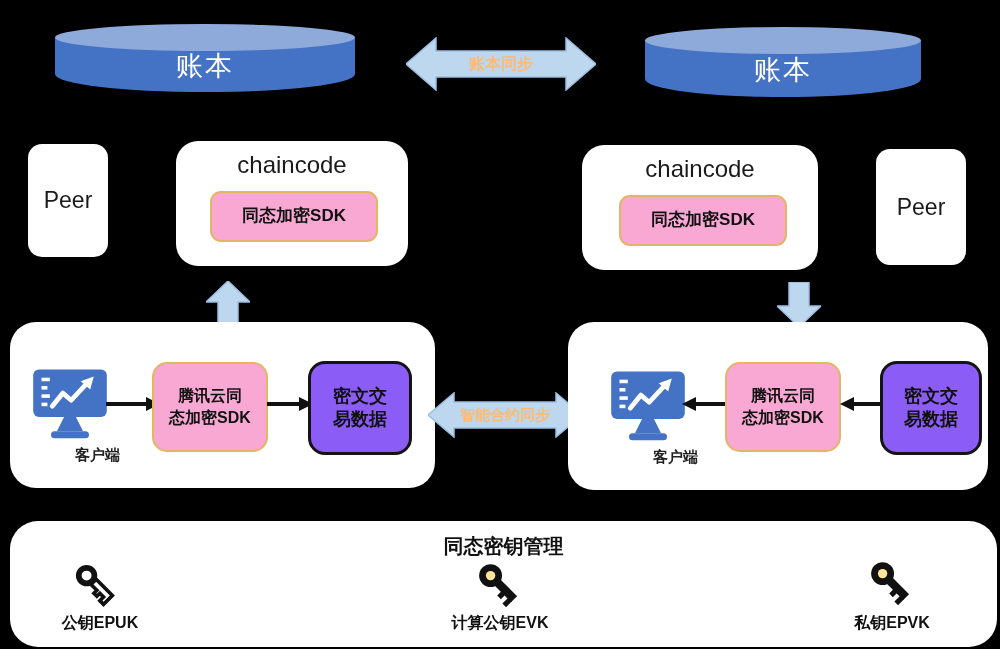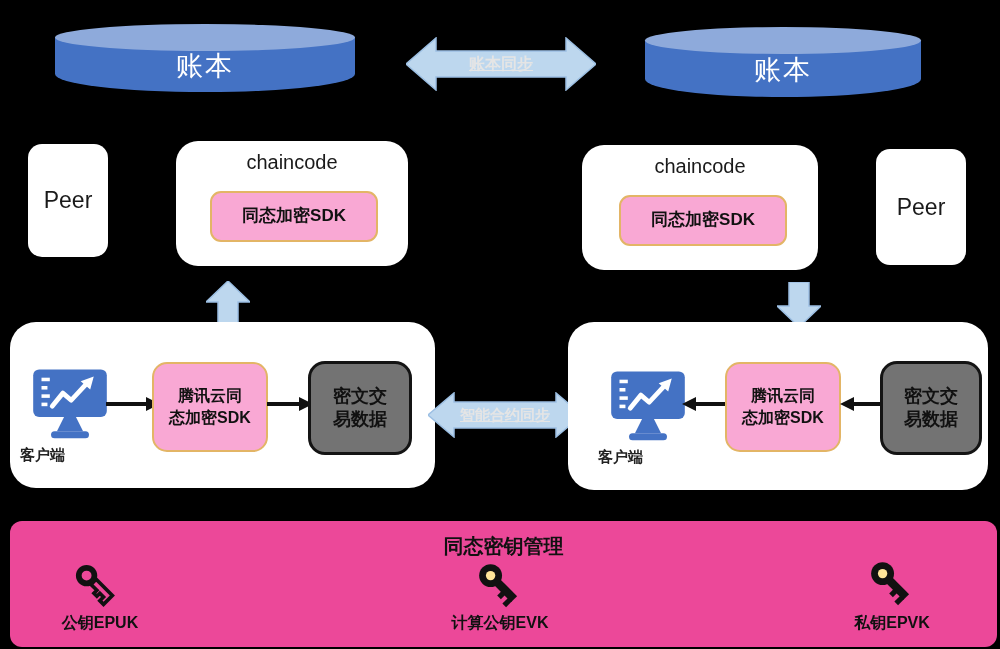--- a/index.html
+++ b/index.html
@@ -14,43 +14,43 @@
   .cyl-body{position:absolute;left:0;right:0;top:13px;bottom:0;background:#4472C4;
     border-radius:0 0 50% 50% / 0 0 18px 18px;}
   .cyl-top{position:absolute;left:0;right:0;top:0;height:27px;background:#8EAADB;border-radius:50%;}
   .cyl-label{position:absolute;left:0;right:0;top:16px;bottom:0;display:flex;align-items:center;
     justify-content:center;color:#fff;font-size:27px;letter-spacing:2px;}
 
   
   .sync-wrap{position:absolute;}
   .sync-wrap svg{position:absolute;left:0;top:0;}
   .sync-label{position:absolute;left:0;right:0;top:0;bottom:0;display:flex;align-items:center;
-    justify-content:center;color:#e5e5e5;font-weight:600;text-decoration:underline;}
+    justify-content:center;color:#fdba74;font-weight:600;}
 
   
   .panel{position:absolute;background:#fff;border-radius:14px;}
   .panel-big{border-radius:26px;}
   .peer-label{position:absolute;left:0;right:0;top:0;bottom:0;display:flex;align-items:center;
     justify-content:center;color:#1a1a1a;font-size:23px;}
-  .cc-title{position:absolute;left:0;right:0;top:10px;text-align:center;color:#1a1a1a;font-size:20px;}
+  .cc-title{position:absolute;left:0;right:0;top:10px;text-align:center;color:#1a1a1a;font-size:24px;}
 
   
   .sdk-box{position:absolute;background:#f9a8d4;border:2px solid #E3B566;border-radius:11px;
     display:flex;align-items:center;justify-content:center;color:#111;font-weight:bold;
     text-align:center;white-space:pre-line;line-height:1.35;}
 
   
-  .data-box{position:absolute;background:#737373;border:3px solid #141414;border-radius:17px;
+  .data-box{position:absolute;background:#8b5cf6;border:3px solid #141414;border-radius:17px;
     display:flex;align-items:center;justify-content:center;color:#111;font-weight:600;
     font-size:18px;text-align:center;white-space:pre-line;line-height:1.3;}
 
-  .client-label{position:absolute;text-align:left;color:#222;font-weight:bold;font-size:15px;}
-
-  
-  .key-panel{position:absolute;background:#ec4899;border-radius:12px;}
+  .client-label{position:absolute;text-align:right;color:#222;font-weight:bold;font-size:15px;}
+
+  
+  .key-panel{position:absolute;background:#ffffff;border-radius:28px;}
   .key-title{position:absolute;left:0;right:0;top:12px;text-align:center;color:#111;
     font-size:20px;font-weight:bold;}
   .key-label{position:absolute;text-align:center;color:#111;font-weight:bold;font-size:16px;}
 </style>
 </head>
 <body>
 
 <div id="stage">
 
   <div class="cylinder" style="left:55px;top:24px;width:300px;height:68px;">

